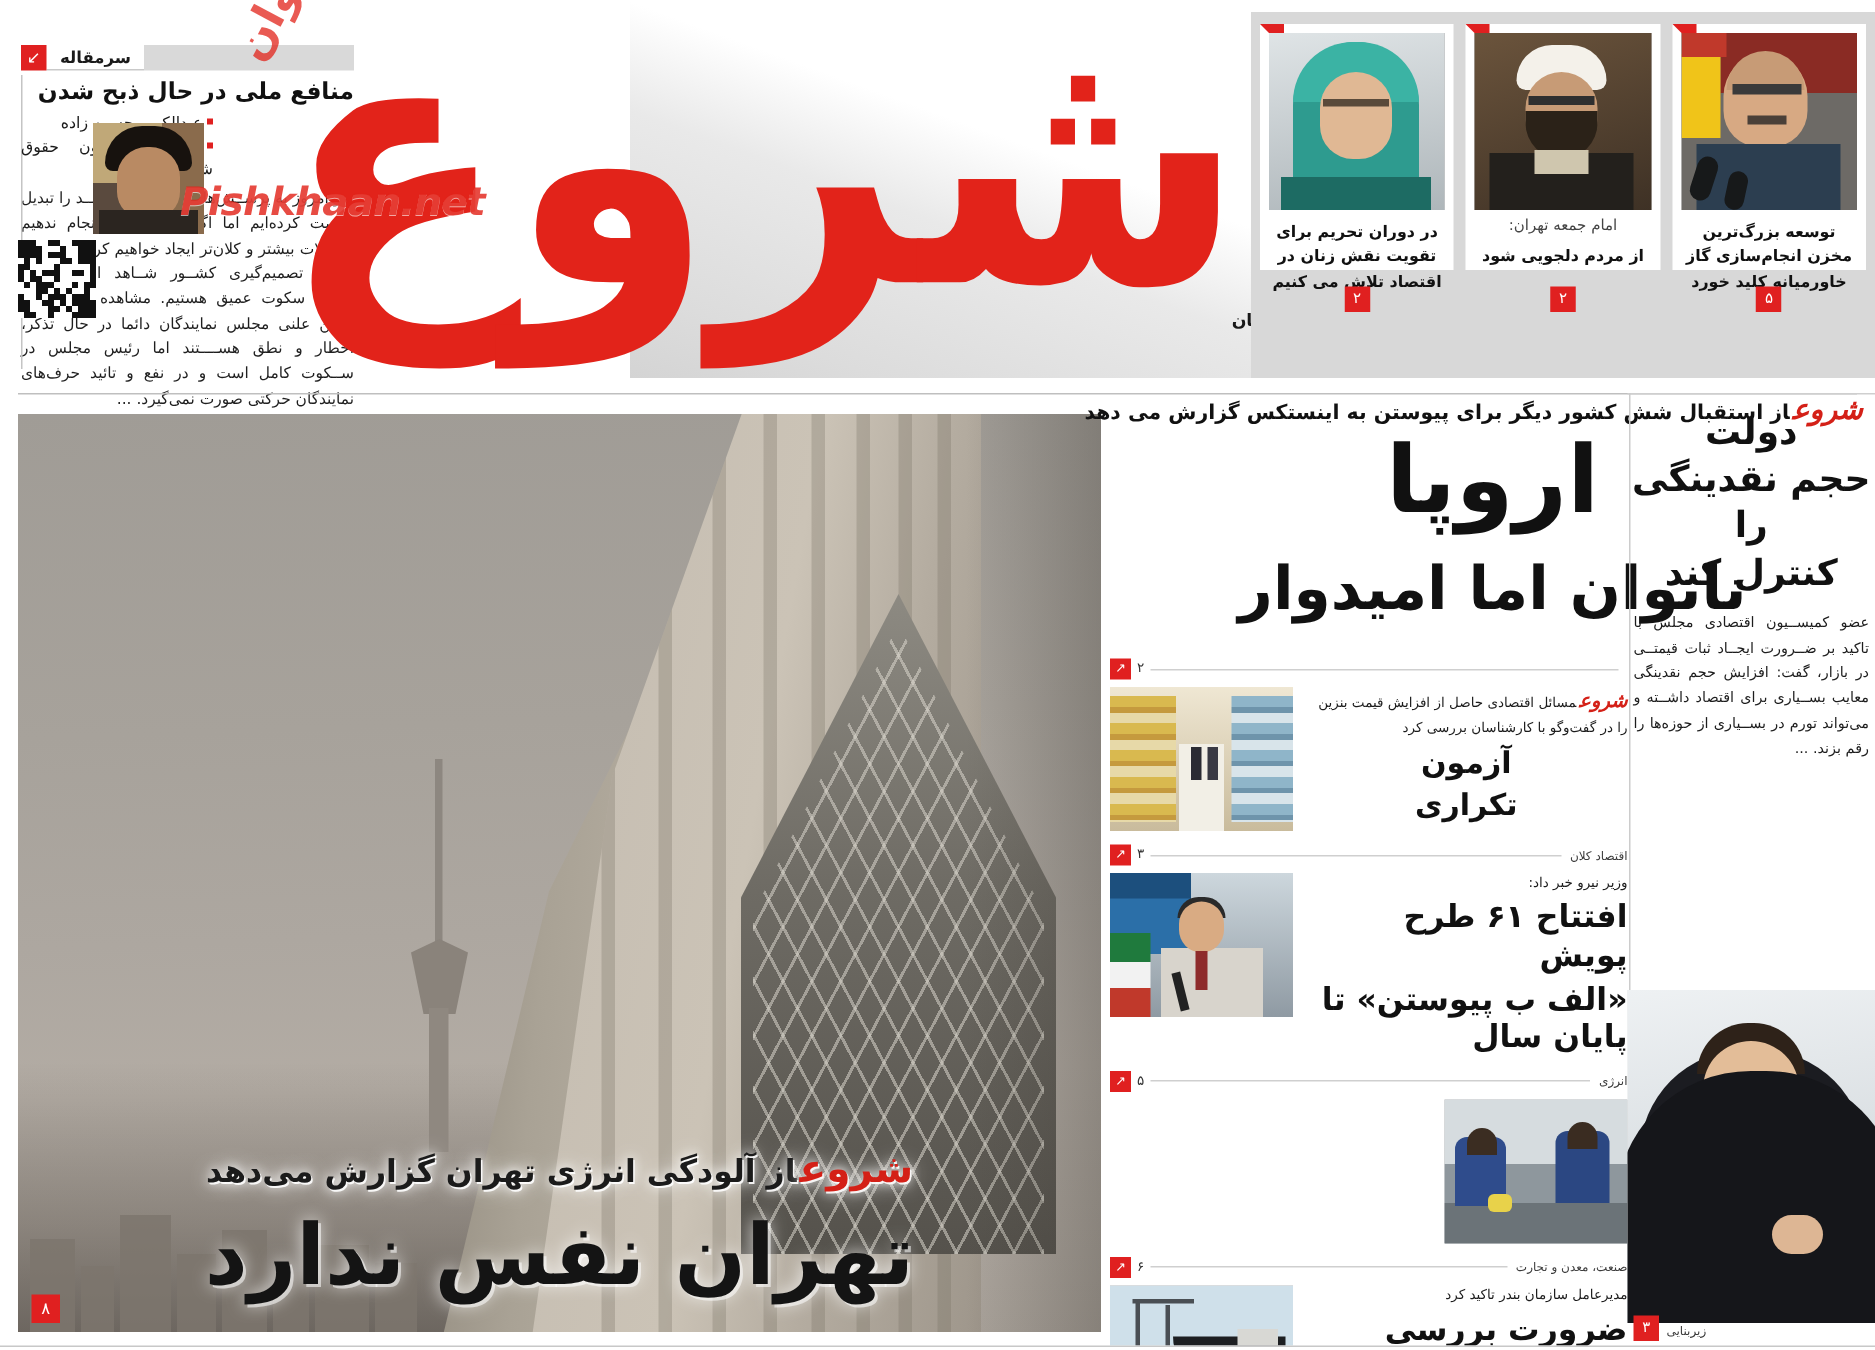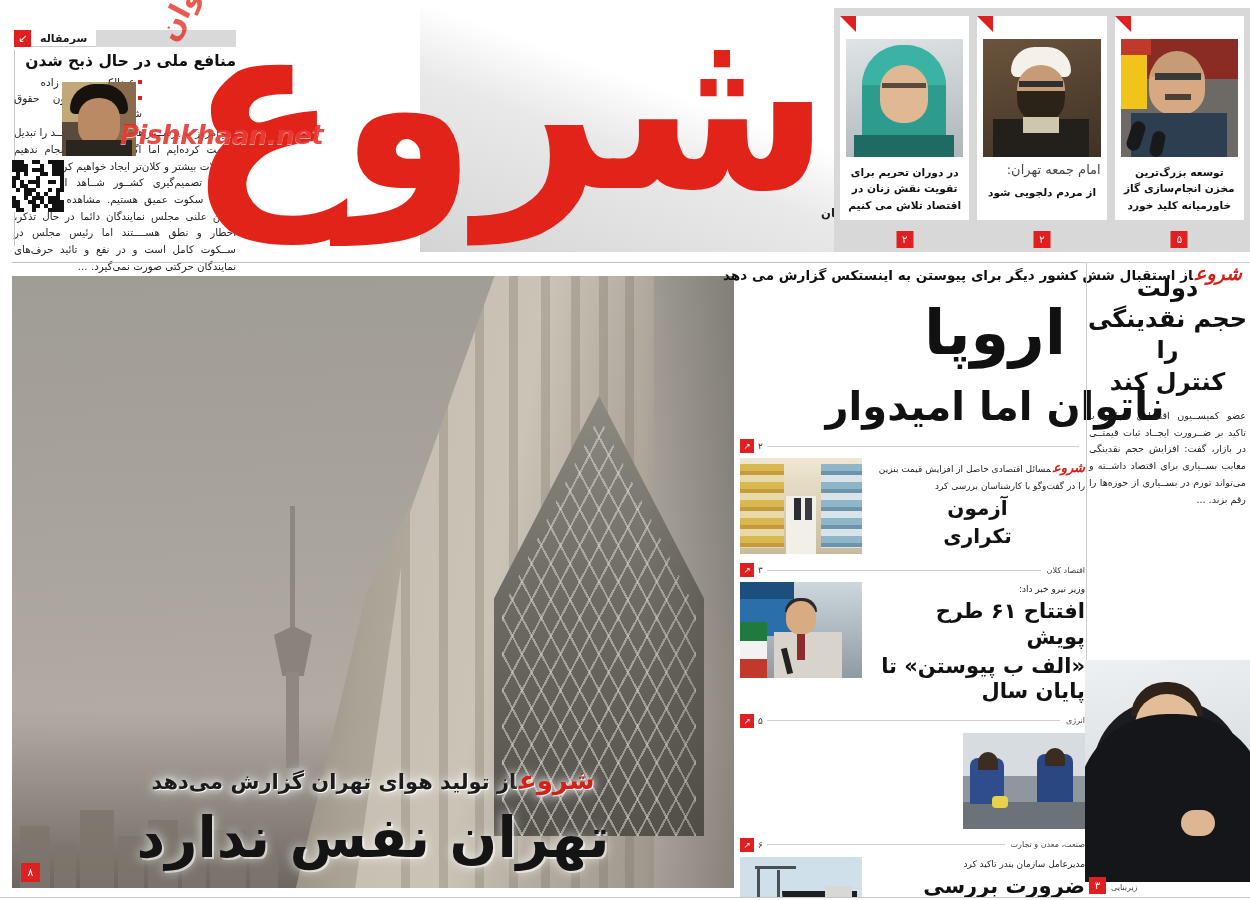--- a/index.html
+++ b/index.html
@@ -267,23 +267,23 @@
     width: 416px; height: 244px;
     background: #d8d8d8;
     display: flex;
     flex-direction: row;
     padding: 8px 6px 0 6px;
     gap: 8px;
   }
   .tcard {
     position: relative;
     flex: 1 1 0;
-    height: 204px;
+    height: 164px;
     background: #fff;
-    padding: 23px 6px 0 6px;
+    padding: 6px 6px 0 6px;
   }
   .tcard .corner {
     position: absolute;
     left: -0px; top: 0;
     width: 0; height: 0;
     border-left: 16px solid transparent;
     border-top: 16px solid #e02020;
   }
   .tcard .ph {
     width: 100%;
@@ -295,22 +295,23 @@
   .tcard .cap {
     margin-top: 7px;
     font-size: 10.6px;
     font-weight: bold;
     line-height: 1.55;
     color: #111;
     text-align: center;
     direction: rtl;
   }
   .tcard .kicker {
-    font-size: 13px;
+    font-size: 10px;
     color: #444;
+    text-align: center;
     margin-top: 5px;
     margin-bottom: 2px;
     direction: rtl;
   }
   .tcard .badge {
     position: absolute;
     left: 50%;
     transform: translateX(-50%);
     bottom: -28px;
     width: 17px; height: 17px;
@@ -505,21 +506,21 @@
     font-weight: bold;
     margin-left: 2px;
     font-style: italic;
   }
   .lead-h1 {
     font-size: 62px;
     font-weight: bold;
     color: #111;
     text-align: center;
     line-height: 1.0;
-    margin-top: 18px;
+    margin-top: 5px;
     letter-spacing: -1px;
   }
   .lead-h2 {
     font-size: 40px;
     font-weight: bold;
     color: #111;
     text-align: center;
     line-height: 1.0;
     margin-top: 22px;
     letter-spacing: -0.5px;
@@ -1048,21 +1049,21 @@
         <div class="az-rib" style="right:206px;"></div>
         <div class="az-rib" style="right:244px;"></div>
       </div>
       <div class="az-arch"></div>
       <div class="az-lattice"></div>
       <div class="az-shadow"></div>
     </div>
 
     <div id="photo-caption">
       <div class="pc-kicker">
-        <span class="brand">شروع</span><span>از تولید هوای تهران گزارش می‌دهد</span>
+        <span class="brand">شروع</span><span>از آلودگی انرژی تهران گزارش می‌دهد</span>
       </div>
       <div class="pc-headline">تهران نفس ندارد</div>
     </div>
     <div class="photo-badge">۸</div>
   </div>
 
   <div id="right-col">
     <div class="lead-kicker">
       <span class="brand">شروع</span><span>از استقبال شش کشور دیگر برای پیوستن به اینستکس گزارش می دهد</span>
     </div>

